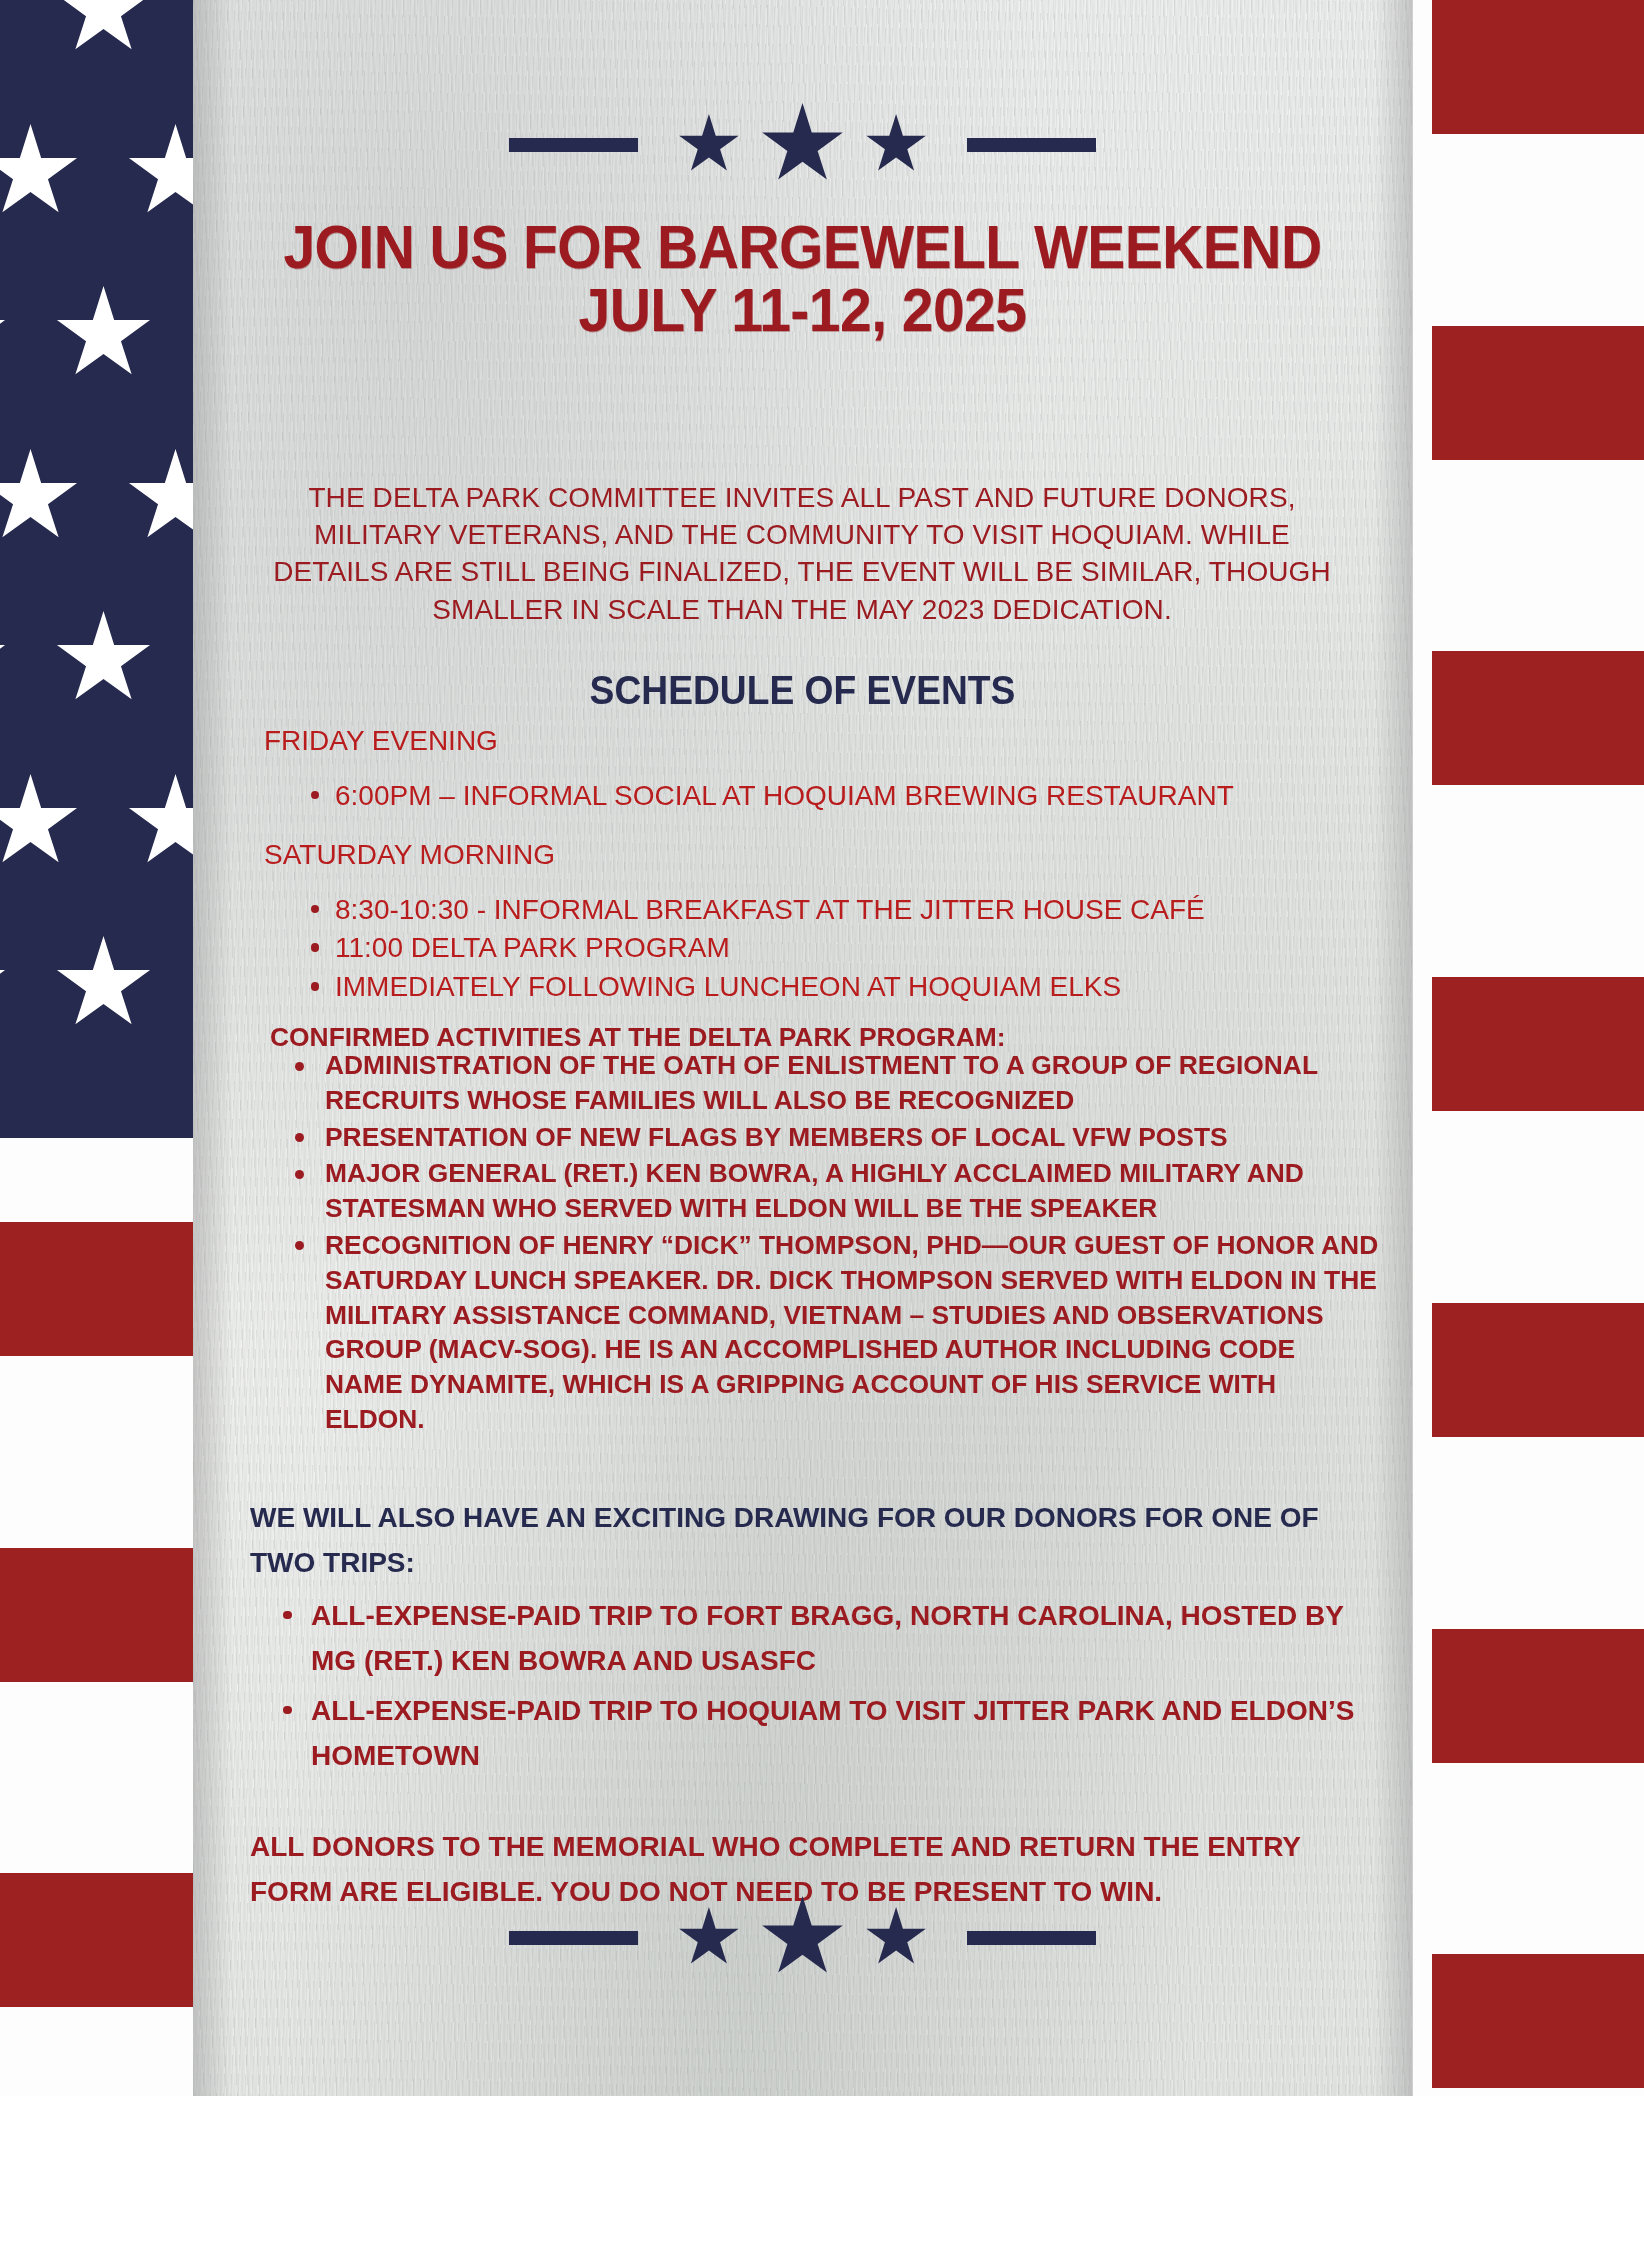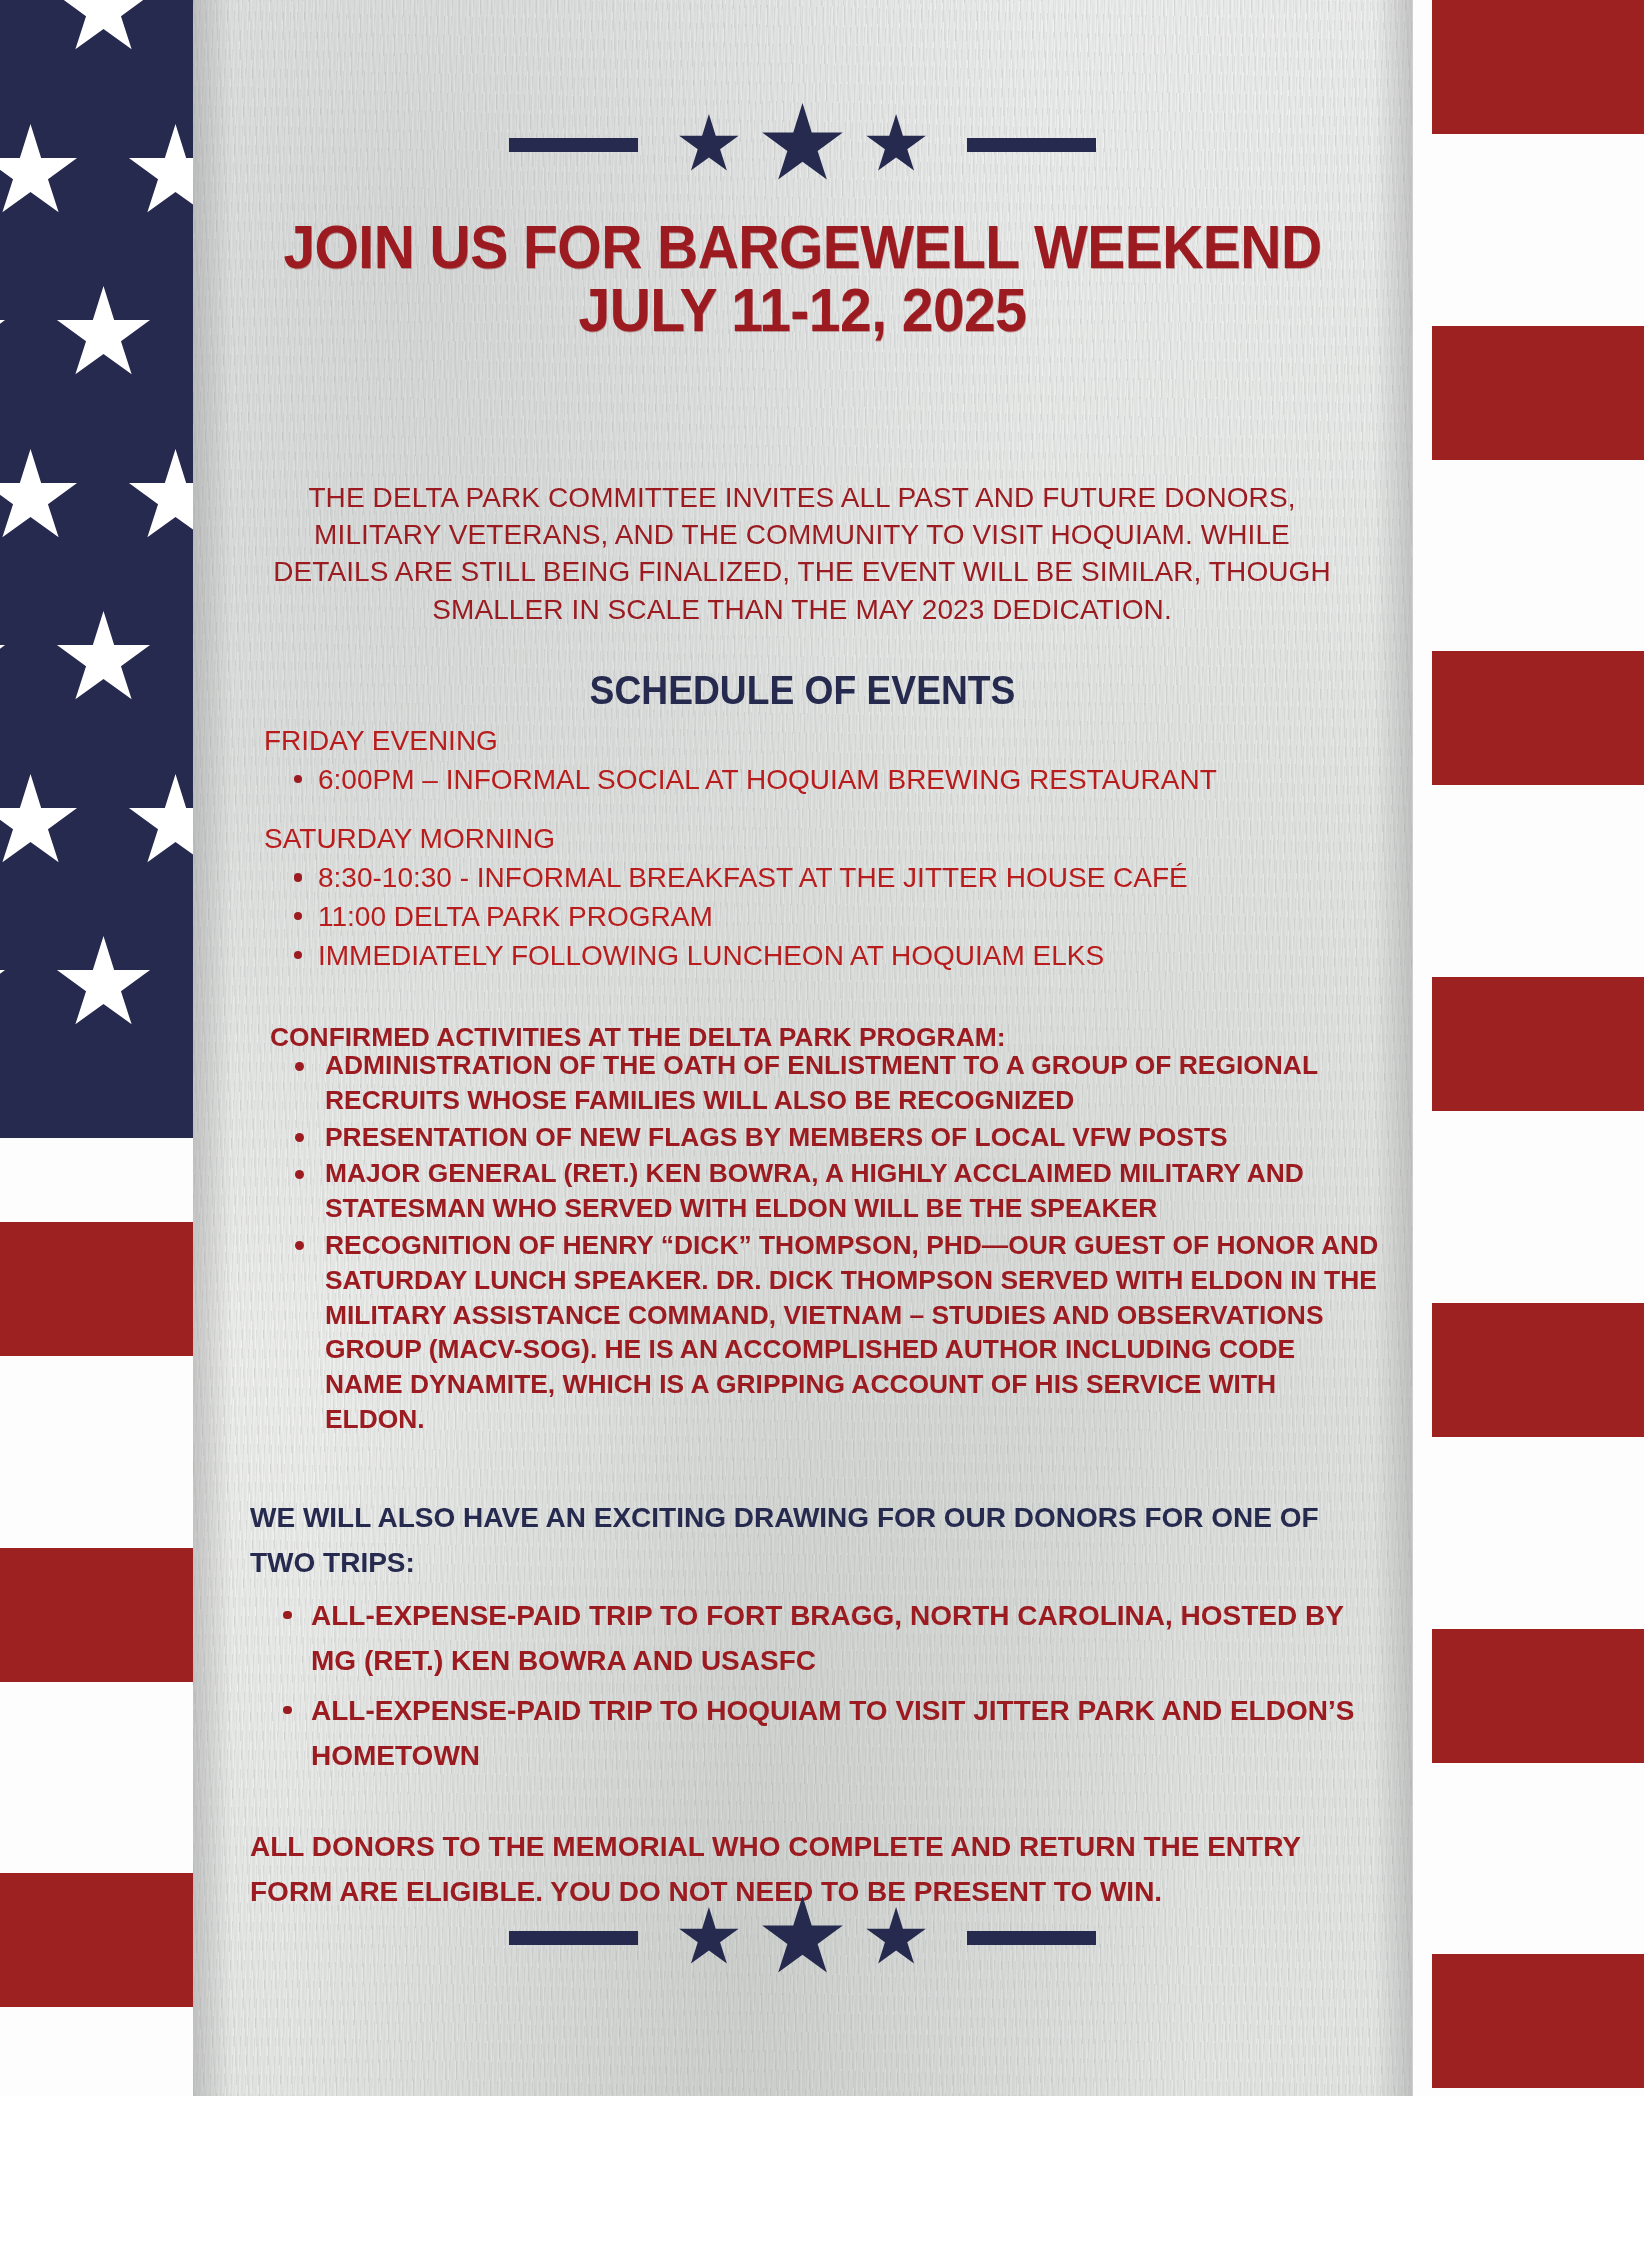--- a/index.html
+++ b/index.html
@@ -219,21 +219,21 @@
     width: 1109px;
     color: #b91c1c;
     font-weight: 400;
     font-size: 28px;
     line-height: 1.34;
   }
   .sched .group { margin-bottom: 22px; }
   .sched .grp-label { margin: 0 0 1.3px 0; }
   .sched ul {
     list-style: none;
-    margin: 0;
+    margin: 17px;
     padding: 0 0 0 26px;
   }
   .sched li {
     position: relative;
     padding-left: 28px;
     margin: 0 0 1.3px 0;
   }
   .sched li::before {
     content: "";
     position: absolute;

